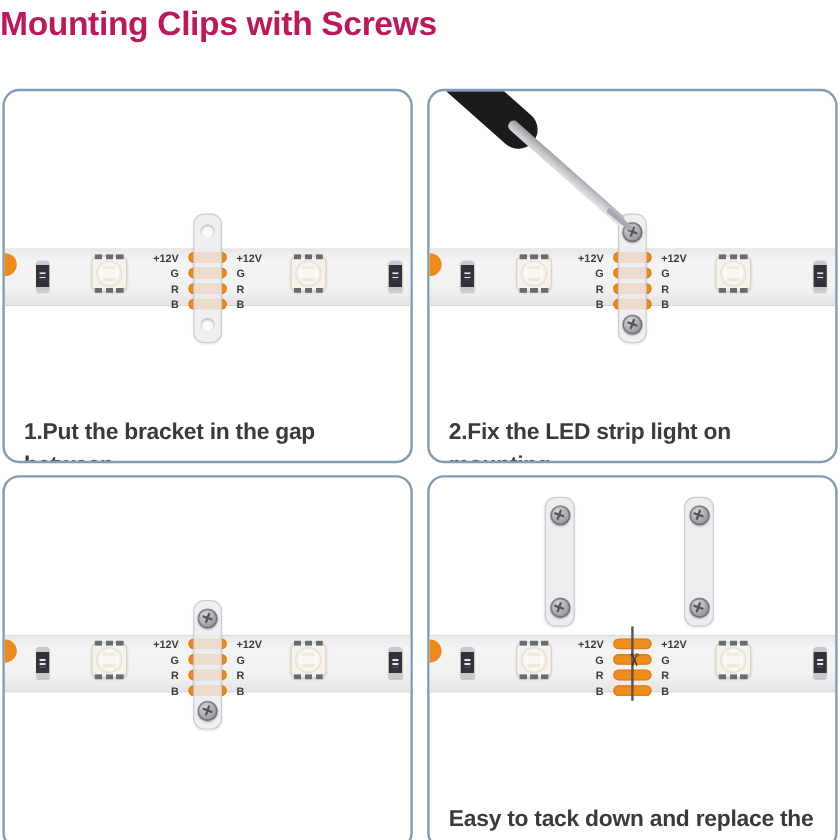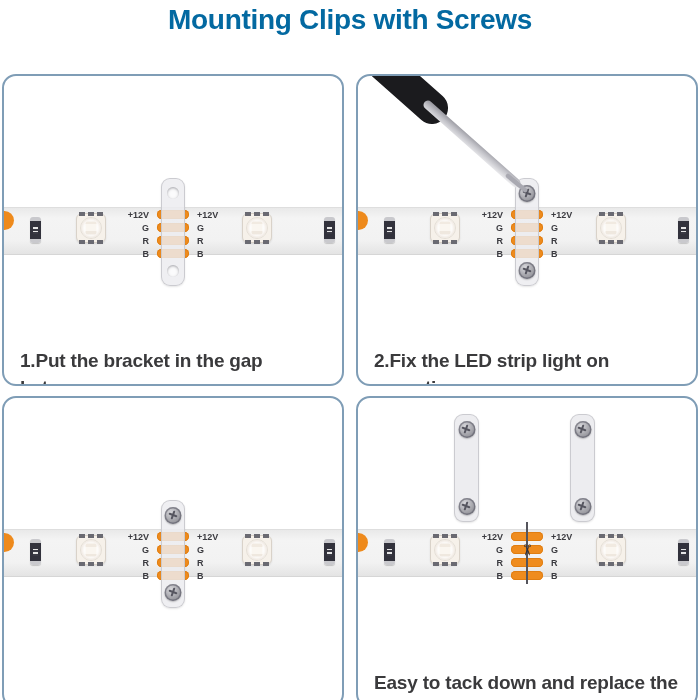--- a/index.html
+++ b/index.html
@@ -3,23 +3,23 @@
 <meta charset="utf-8">
 <style>
   * { box-sizing: border-box; }
   html,body { margin:0; padding:0; }
   body {
     width:700px; height:700px; background:#ffffff;
     font-family:"Liberation Sans", sans-serif;
     overflow:hidden; position:relative;
   }
   h1.page-title {
-    margin:2px 0 0; text-align:center;
+    margin:2px 0 0; 
     font-size:28px; line-height:36px; font-weight:700;
-    color:#0369a1; letter-spacing:-0.3px;
+    color:#be185d; letter-spacing:-0.3px;
   }
   .grid {
     display:grid; grid-template-columns:repeat(2,342px);
     grid-auto-rows:312px; column-gap:12px; row-gap:10px;
     padding:12px 2px; margin-top:24px;
   }
   .panel {
     position:relative; border:2px solid #7f9db6; border-radius:14px;
     background:#fff; overflow:hidden;
   }

